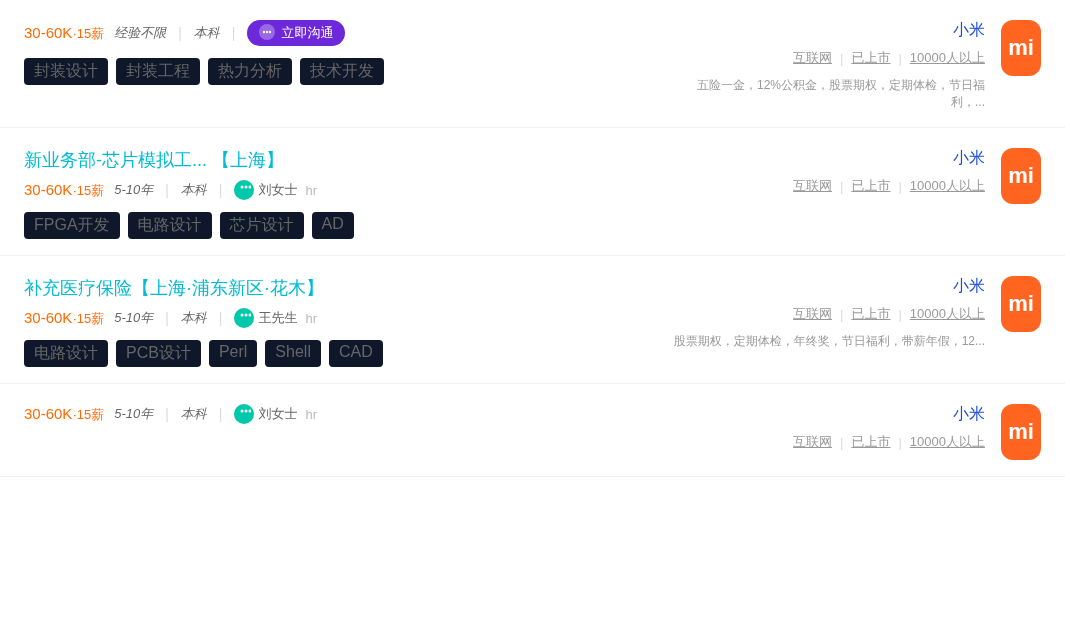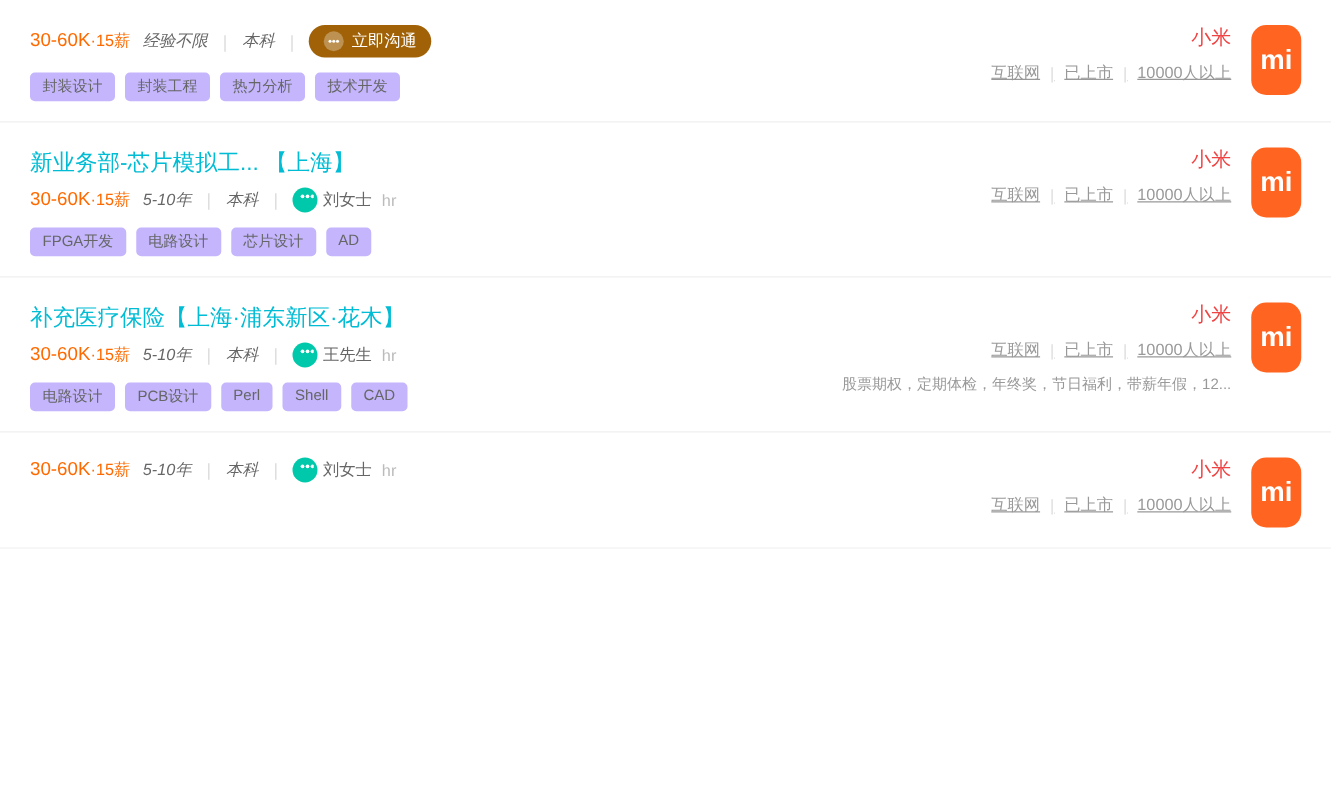--- a/index.html
+++ b/index.html
@@ -53,23 +53,23 @@
       color: #666;
       font-size: 13px;
       font-style: italic;
     }
     .sep {
       color: #ddd;
       margin: 0 2px;
     }
     .chat-btn {
       display: inline-flex;
-      align-items: center;
+      align-items: flex-start;
       gap: 4px;
-      background: #a16207;
+      background: #6d28d9;
       color: #fff;
       border-radius: 20px;
       padding: 4px 12px;
       font-size: 13px;
       cursor: pointer;
       border: none;
       white-space: nowrap;
     }
     .contact-btn {
       display: inline-flex;
@@ -88,29 +88,29 @@
       align-items: center;
       justify-content: center;
     }
     .tags {
       display: flex;
       flex-wrap: wrap;
       gap: 8px;
       margin-top: 4px;
     }
     .tag {
-      background: #c4b5fd;
+      background: #0f172a;
       color: #666;
       border-radius: 4px;
       padding: 3px 10px;
-      font-size: 12px;
+      font-size: 16px;
     }
     .company-name {
       font-size: 16px;
-      color: #ef4444;
+      color: #1d4ed8;
       font-weight: 500;
       margin-bottom: 6px;
       cursor: pointer;
     }
     .company-meta {
       color: #999;
       font-size: 13px;
       display: flex;
       gap: 8px;
       align-items: center;
@@ -193,20 +193,21 @@
     <div class="job-right">
       <div class="right-content">
         <div class="company-name">小米</div>
         <div class="company-meta">
           <span>互联网</span>
           <span class="company-meta-sep">|</span>
           <span>已上市</span>
           <span class="company-meta-sep">|</span>
           <span>10000人以上</span>
         </div>
+        <div class="benefits">五险一金，12%公积金，股票期权，定期体检，节日福利，...</div>
       </div>
       <div class="company-logo">
         <span class="logo-mi">mi</span>
       </div>
     </div>
   </div>
     <div class="job-item">
     <div class="job-left">
       <div class="job-title">新业务部-芯片模拟工... 【上海】</div>
       <div class="job-meta">

